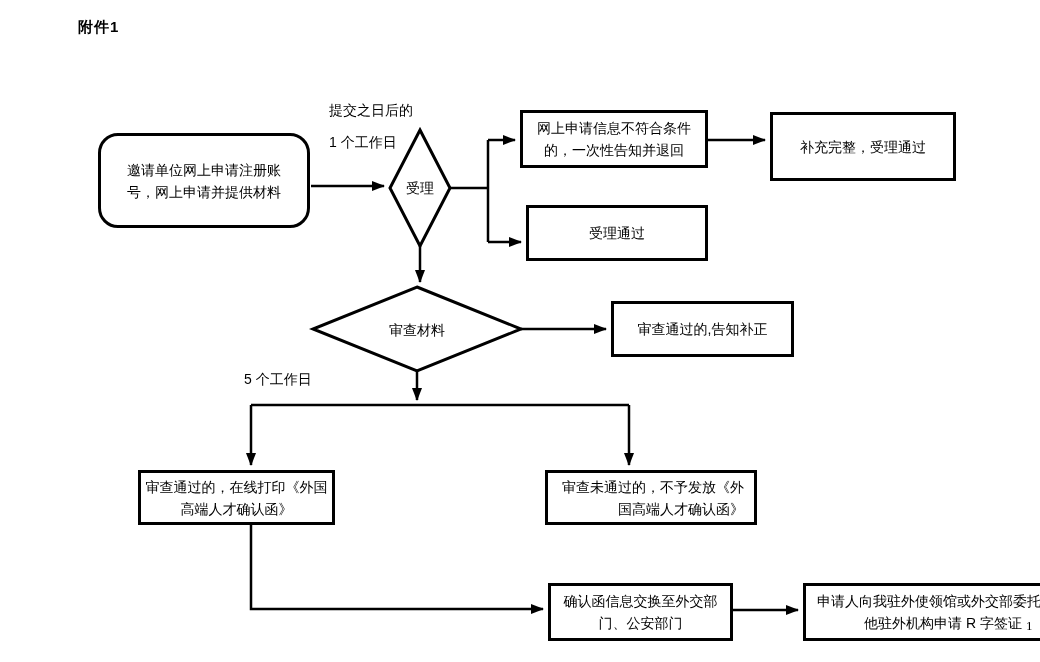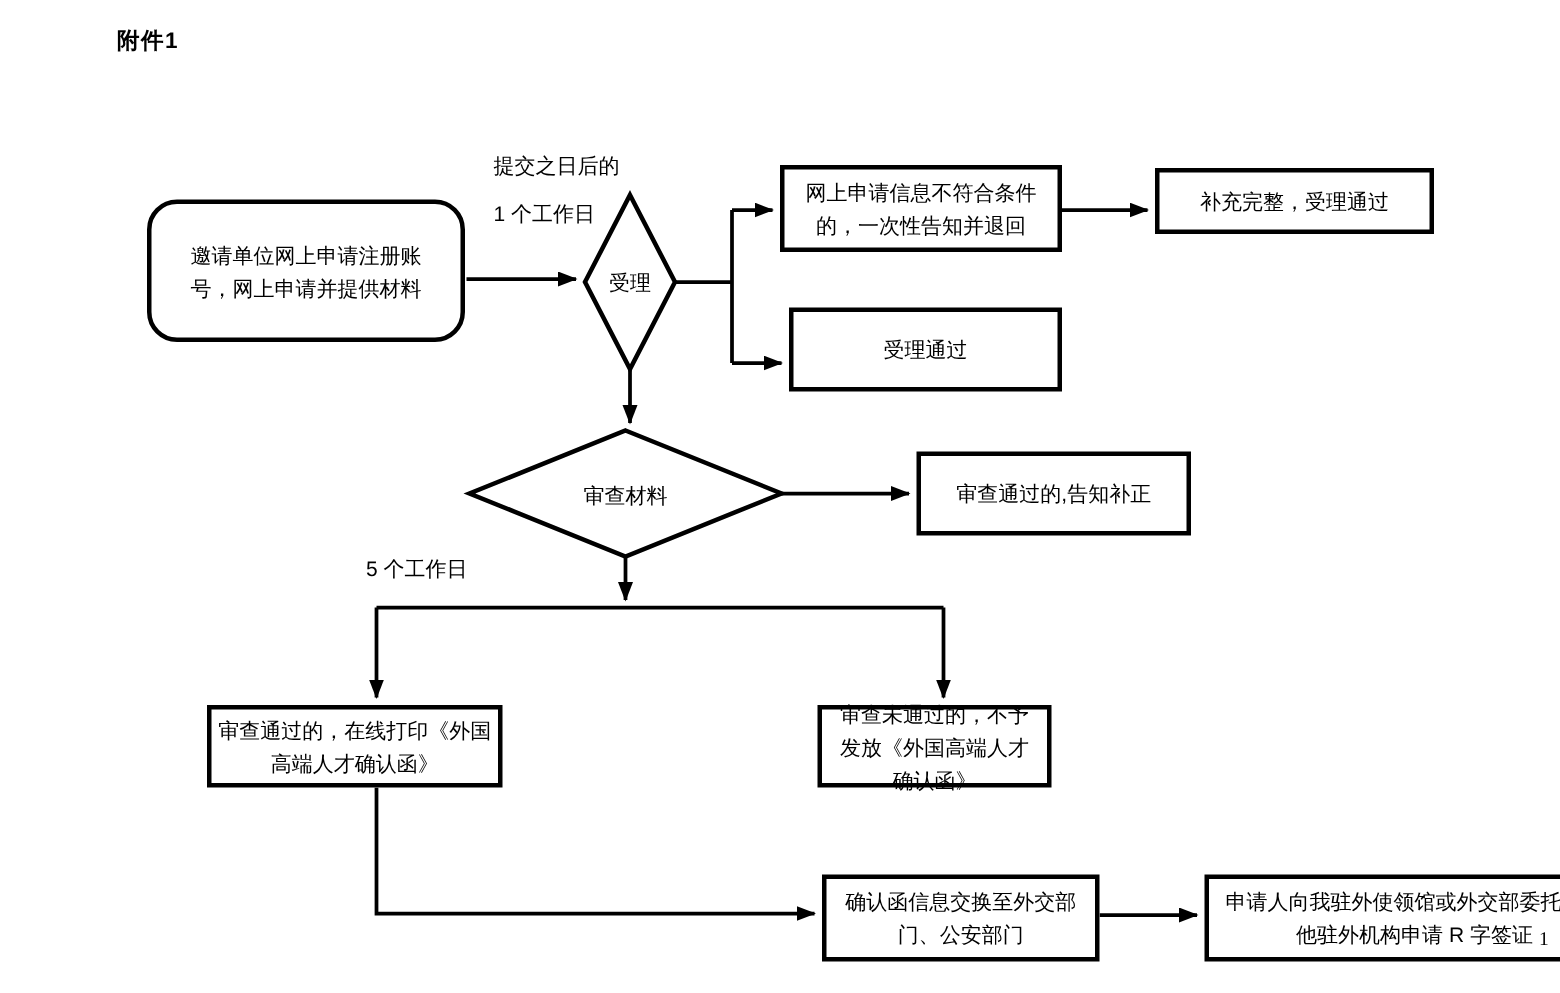--- a/index.html
+++ b/index.html
@@ -31,25 +31,25 @@
     background:#fff;
     font-size:14px;line-height:22px;
     box-sizing:border-box;
   }
   .node-start{
     left:50px;top:133px;width:212px;height:95px;
     border-radius:20px;
     padding:0 14px;
   }
   .node-a{left:472px;top:110px;width:188px;height:58px;padding:0 8px;}
-  .node-b{left:722px;top:112px;width:186px;height:44px;padding:0 8px;}
+  .node-b{left:722px;top:112px;width:186px;height:69px;padding:0 8px;}
   .node-c{left:478px;top:205px;width:182px;height:56px;padding:0 8px;}
   .node-d{left:563px;top:301px;width:183px;height:56px;padding:0 6px;}
   .node-e{left:90px;top:470px;width:197px;height:55px;padding:0 4px;}
-  .node-f{left:497px;top:470px;width:156px;height:55px;padding:0 10px;}
+  .node-f{left:497px;top:470px;width:212px;height:55px;padding:0 10px;text-align:right;}
   .node-g{left:500px;top:583px;width:185px;height:58px;padding:0 10px;}
   .node-h{left:755px;top:583px;width:280px;height:58px;padding:16px 10px;}
   .diamond-label{
     display:flex;align-items:center;justify-content:center;
     text-align:center;font-size:14px;line-height:22px;
   }
   .label-accept{
     left:358px;top:166px;width:28px;height:44px;
     word-break:break-all;
   }

